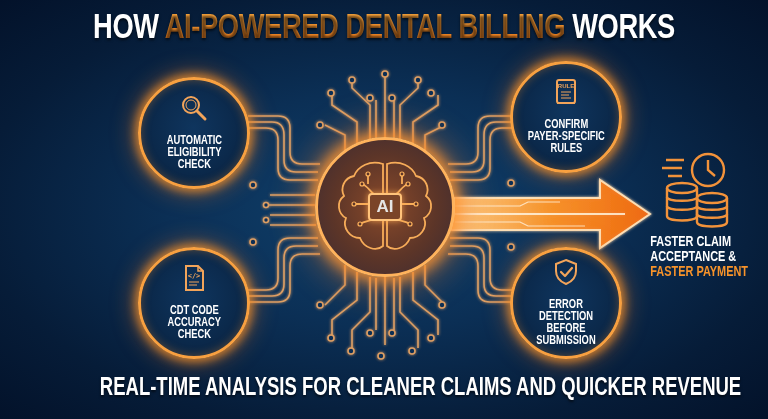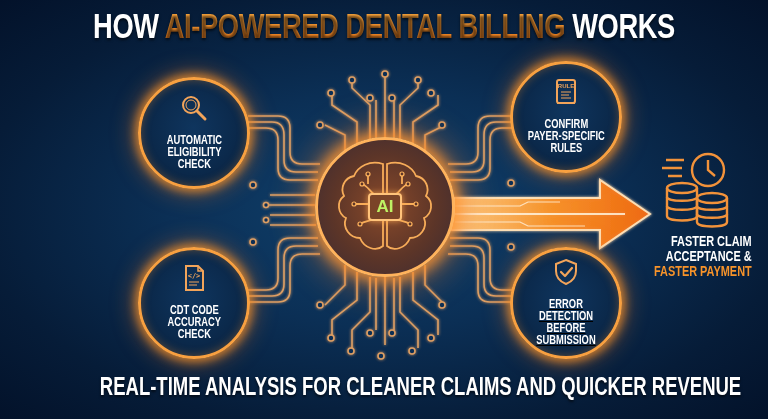--- a/index.html
+++ b/index.html
@@ -44,25 +44,25 @@
     position:absolute; left:315px; top:137px; width:140px; height:140px; border-radius:50%;
     background: radial-gradient(circle at 50% 50%, #8a4a2a 0%, #5c3528 55%, #3a2a33 100%);
     border:3px solid #ffb35c;
     box-shadow: 0 0 14px 5px rgba(255,150,50,0.85), 0 0 34px 12px rgba(247,120,30,0.45);
     box-sizing:border-box;
   }
   .ai-chip {
     position:absolute; left:50%; top:50%; width:34px; height:28px; margin-left:-17px; margin-top:-14px;
     border:2px solid #ffc37a; border-radius:4px; background:#7a4428;
     box-shadow:0 0 6px rgba(255,170,80,0.8);
-    color:#bef264; font-family:"Liberation Sans", sans-serif; font-weight:bold; font-size:17px;
+    color:#e5e5e5; font-family:"Liberation Sans", sans-serif; font-weight:bold; font-size:17px;
     display:flex; align-items:center; justify-content:center; box-sizing:border-box;
   }
   .outcome {
-    position:absolute; left:636px; top:150px; width:130px; text-align:right;
+    position:absolute; left:636px; top:150px; width:130px; text-align:left;
   }
   .outcome .line {
     font-family:"Liberation Sans", sans-serif; font-weight:bold; font-size:14px; line-height:15px;
     color:#ffffff; transform:scaleX(0.78); white-space:nowrap;
   }
   .outcome .line.accent { color:#f7932a; }
 </style>
 </head>
 <body>
 
@@ -184,21 +184,21 @@
     <path d="M7 3 H19 L24 8 V27 H7 Z" fill="none" stroke="#f2a45a" stroke-width="2"></path>
     <path d="M19 3 V8 H24" fill="none" stroke="#f2a45a" stroke-width="1.5"></path>
     <text x="15" y="15" font-size="7" font-family="DejaVu Sans Mono, monospace" font-weight="bold" fill="#f2a45a" text-anchor="middle">&lt;/&gt;</text>
     <path d="M10 19 H20 M10 22 H18" stroke="#f2a45a" stroke-width="1.2"></path>
   </svg>
   <div class="label">CDT CODE
 ACCURACY
 CHECK</div>
 </div>
 
-<div class="node" style="left:510px; top:247px;text-decoration:underline;">
+<div class="node" style="left:510px; top:247px;">
   <svg class="icon" viewBox="0 0 30 30">
     <path d="M15 3 L25 7 V14 C25 21 20 25 15 27 C10 25 5 21 5 14 V7 Z" fill="none" stroke="#f2a45a" stroke-width="2"></path>
     <path d="M10 15 L14 19 L21 11" fill="none" stroke="#f2a45a" stroke-width="2.2" stroke-linecap="round" stroke-linejoin="round"></path>
   </svg>
   <div class="label">ERROR
 DETECTION
 BEFORE
 SUBMISSION</div>
 </div>
 

